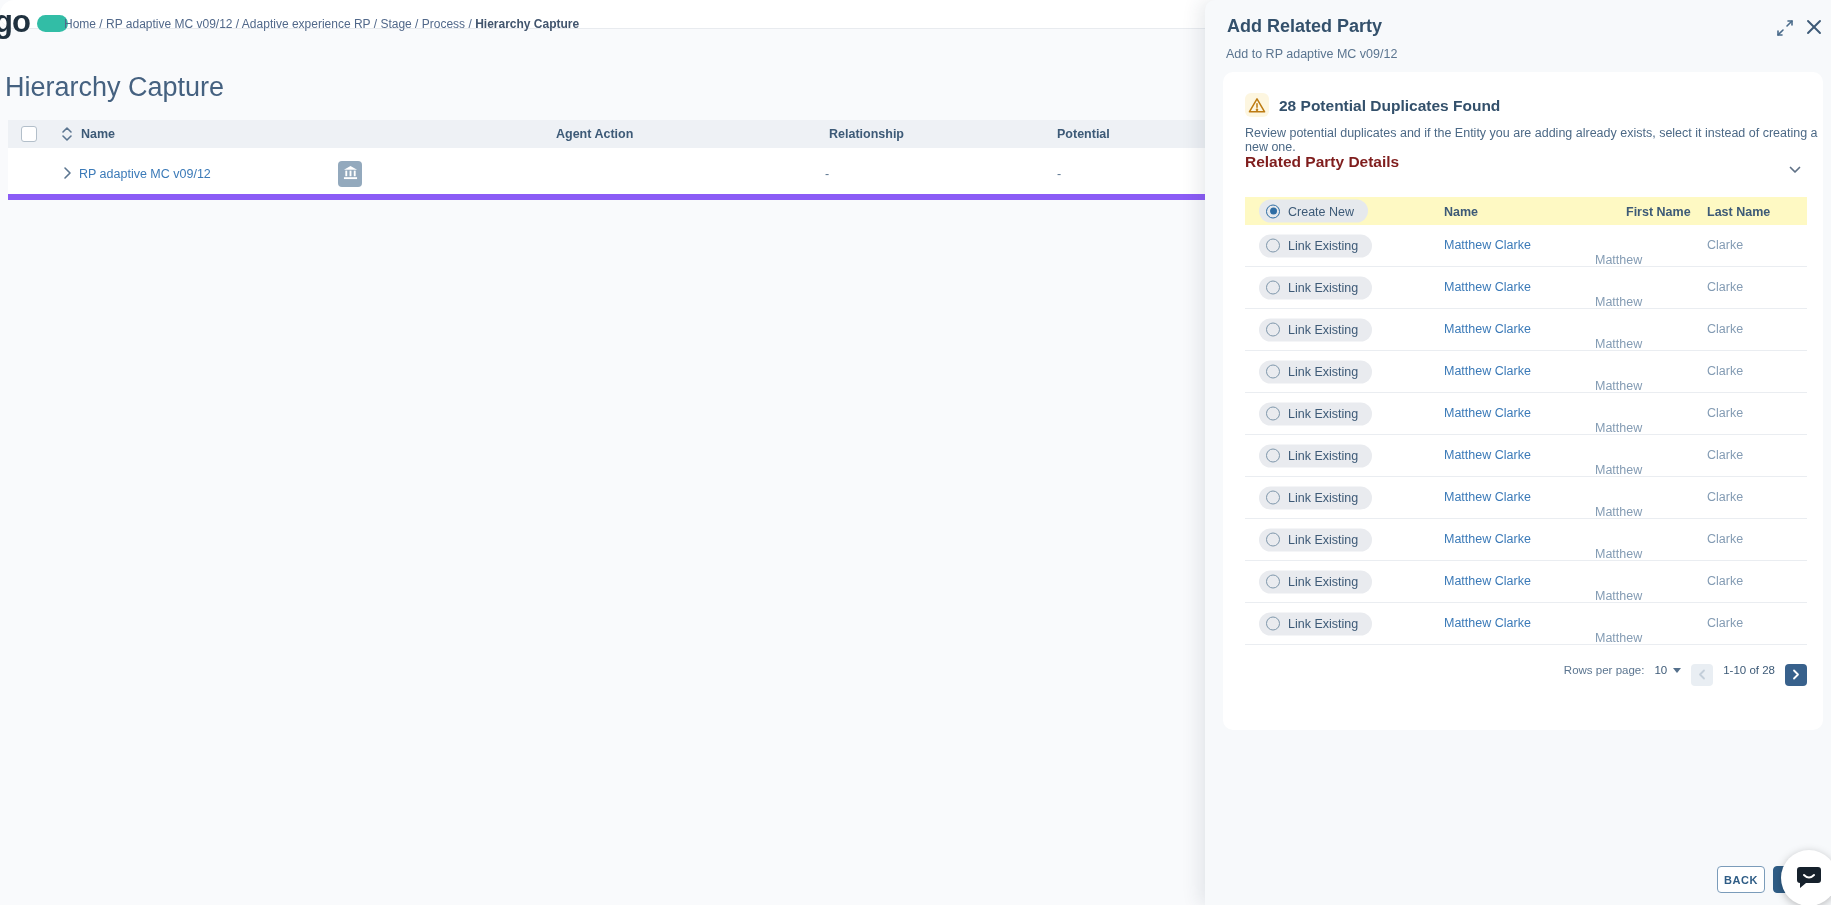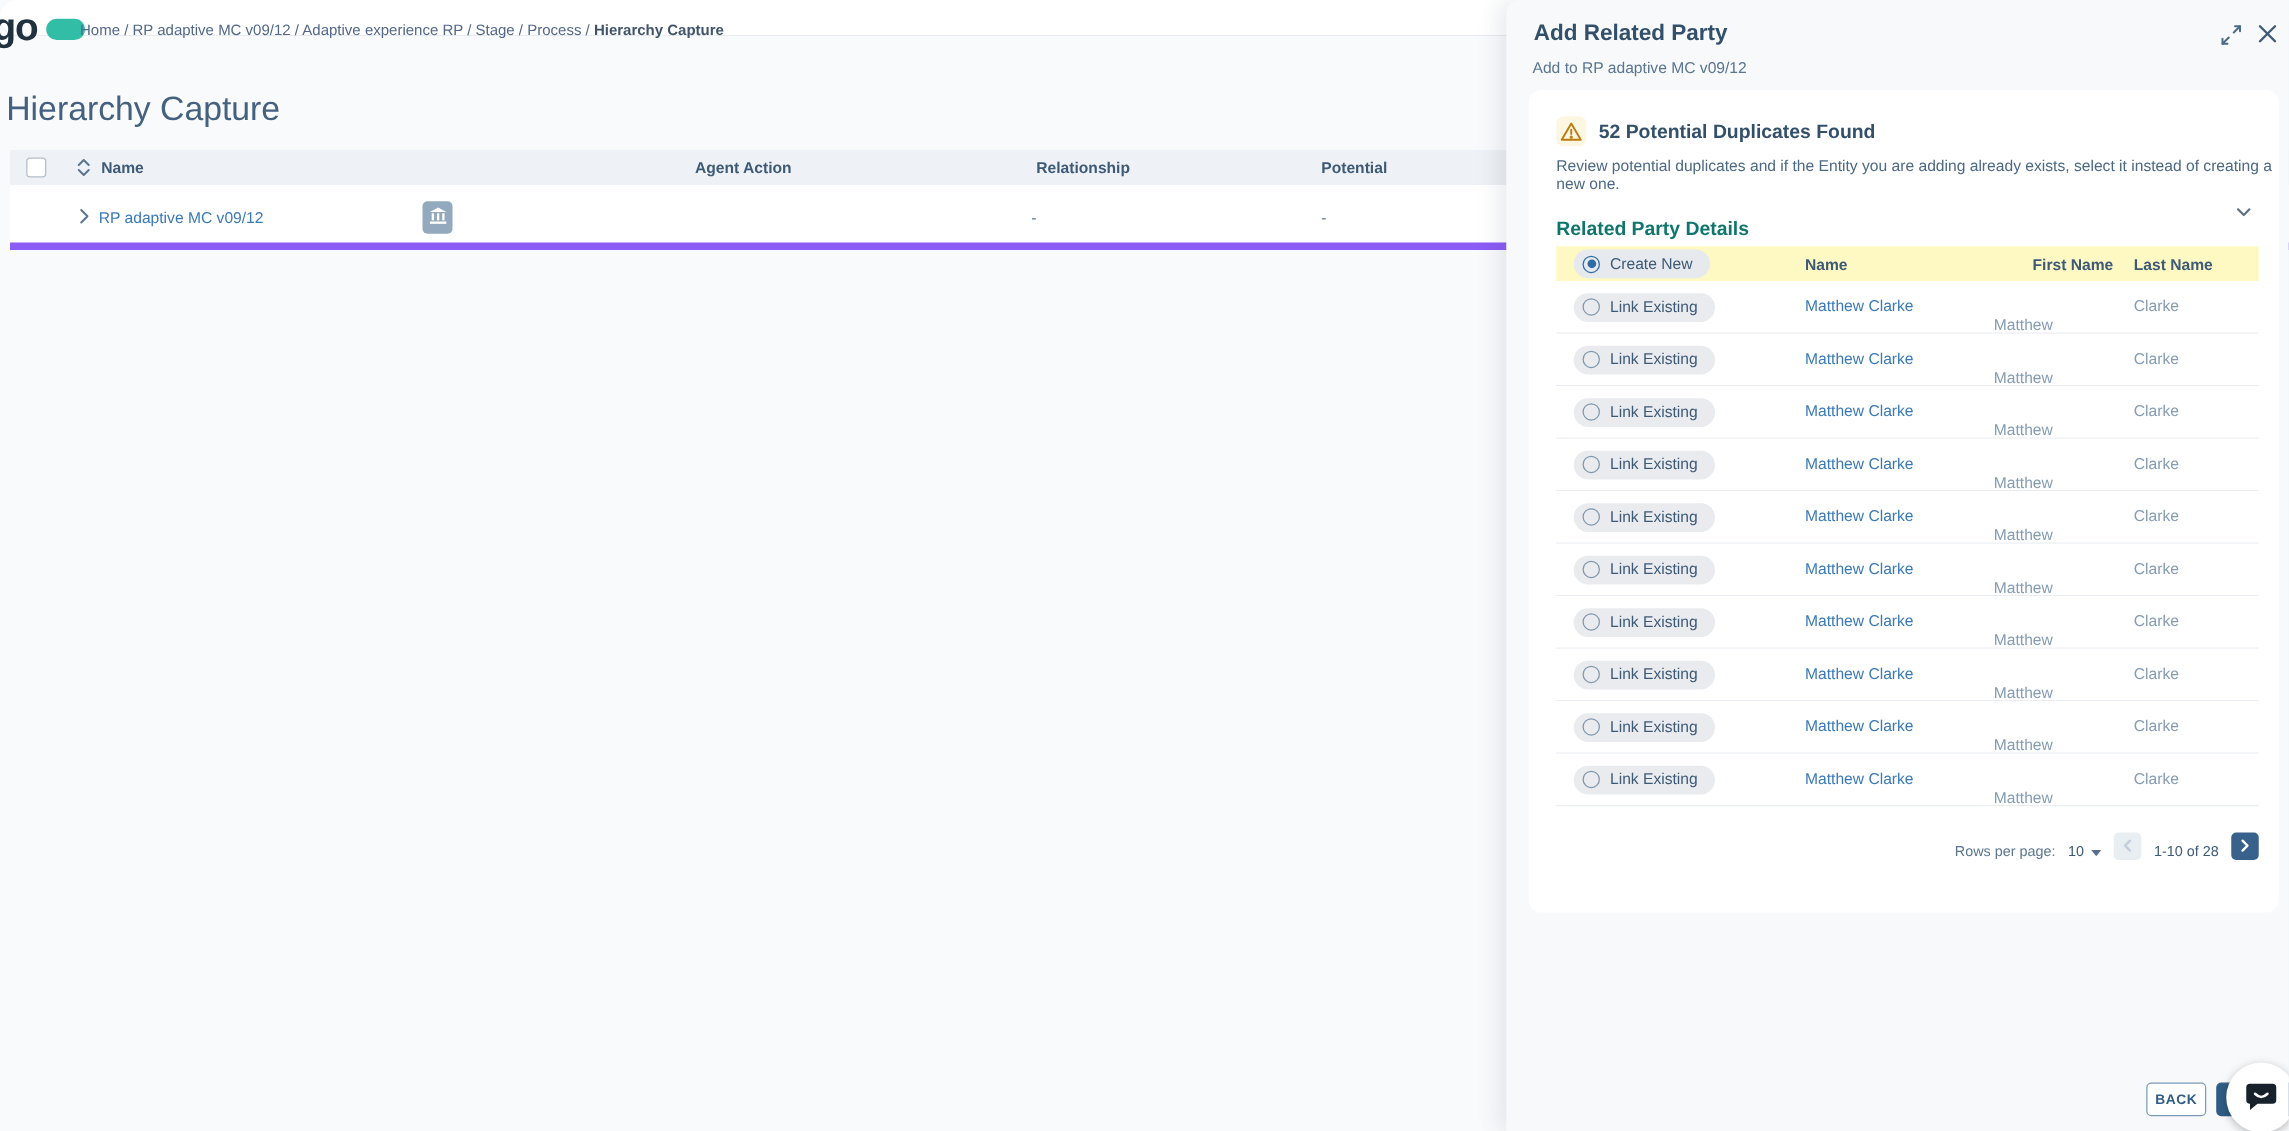--- a/index.html
+++ b/index.html
@@ -56,22 +56,22 @@
 
   .card { position:absolute; left:18px; top:72px; width:600px; height:658px;
     background:#ffffff; border-radius:10px; }
 
   .warn-ico { position:absolute; left:22px; top:21px; width:24px; height:24px;
     background:#fdf6e0; border-radius:6px; display:flex; align-items:center; justify-content:center; }
   .warn-head { position:absolute; left:56px; top:25px; font-size:15.5px;
     font-weight:bold; color:#33506b; }
   .warn-desc { position:absolute; left:22px; top:54px; font-size:12.5px; color:#4c6986; }
 
-  .section-title { position:absolute; left:22px; top:103px; font-size:15.5px;
-    font-weight:bold; color:#0f766e; }
+  .section-title { position:absolute; left:22px; top:81px; font-size:15.5px;
+    font-weight:bold; color:#7f1d1d; }
   .section-chevron { position:absolute; left:566px; top:90px; background:none; border:none; cursor:pointer; }
 
   .dup-table { position:absolute; left:22px; top:125px; width:562px; }
   .dup-head { position:relative; height:28px; background:#fef9c3; font-size:12.5px;
     font-weight:bold; color:#3d5a77; }
   .dup-head .h-name  { position:absolute; left:199px; top:8px; }
   .dup-head .h-first { position:absolute; left:350px; top:8px;padding-left:31px; }
   .dup-head .h-last  { position:absolute; left:462px; top:8px; }
   .drow { position:relative; height:42px; border-bottom:1px solid #eaedf1; background:#fff; }
 
@@ -84,21 +84,21 @@
   .radio.sel { border:1.5px solid #2e6da4; position:relative; }
   .radio.sel::after { content:""; position:absolute; left:2.5px; top:2.5px;
     width:7px; height:7px; border-radius:50%; background:#2e6da4; }
 
   .dname  { position:absolute; left:199px; top:13px; font-size:12.5px; color:#3b7ab8;
     text-decoration:none; cursor:pointer; }
   .dfirst { position:absolute; left:350px; top:28px; font-size:12.5px; color:#849cb4; }
   .dlast  { position:absolute; left:462px; top:13px; font-size:12.5px; color:#849cb4; }
 
   .pager { position:absolute; right:16px; top:592px; height:24px;
-    display:flex; align-items:flex-end; gap:10px; font-size:11.5px; color:#5b7590; }
+    display:flex; align-items:flex-start; gap:10px; font-size:11.5px; color:#5b7590; }
   .pager .rpp-val { color:#3d5a77; display:inline-flex; align-items:center; gap:6px; cursor:pointer;
     background:none; border:none; font:inherit; }
   .caret-down { width:0; height:0; border-left:4px solid transparent;
     border-right:4px solid transparent; border-top:5px solid #55708c; }
   .pg-btn { width:22px; height:22px; border-radius:4px; border:none; cursor:pointer;
     display:flex; align-items:center; justify-content:center; }
   .pg-prev { background:#e9eef3; }
   .pg-next { background:#38618c; }
   .pg-range { color:#3d5a77; }
 
@@ -183,21 +183,21 @@
   </button>
 
   <div class="card">
     <div class="warn-ico">
       <svg width="18" height="17" viewBox="0 0 20 19" fill="none" stroke="#bd7b12" stroke-width="1.7" stroke-linecap="round" stroke-linejoin="round">
           <path d="M10 2 L18.5 16.5 H1.5 Z"></path>
           <path d="M10 7.5 V11.5"></path>
           <circle cx="10" cy="14.2" r="0.6" fill="#bd7b12"></circle>
         </svg>
     </div>
-    <div class="warn-head">52 Potential Duplicates Found</div>
+    <div class="warn-head">28 Potential Duplicates Found</div>
     <div class="warn-desc">Review potential duplicates and if the Entity you are adding already exists, select it instead of creating a new one.</div>
 
     <div class="section-title">Related Party Details</div>
     <button class="section-chevron">
       <span>
         <svg width="12" height="8" viewBox="0 0 12 8">
             <path d="M1.5 1.5 L6 6 L10.5 1.5" fill="none" stroke="#5f7186" stroke-width="1.7" stroke-linecap="round" stroke-linejoin="round"></path>
           </svg>
       </span>
     </button>

